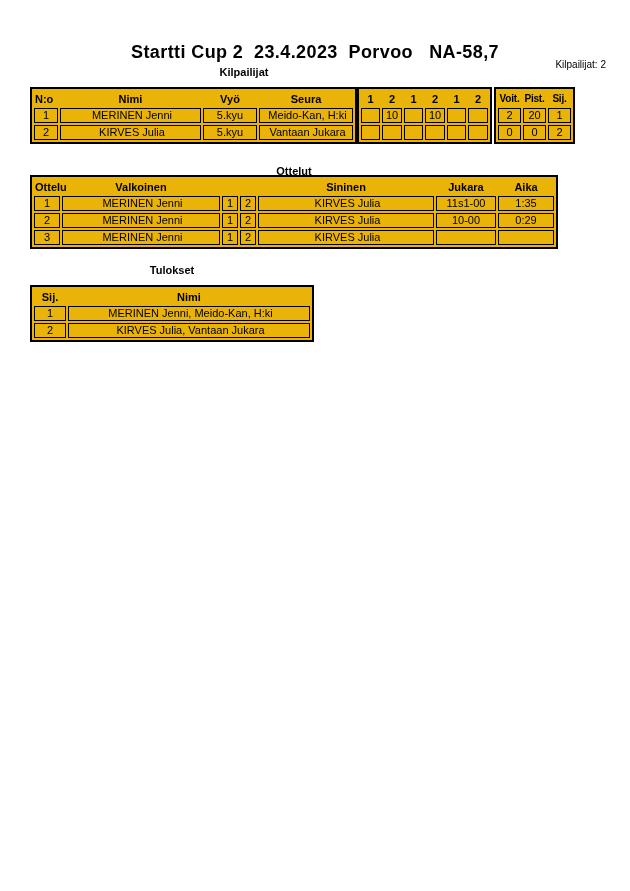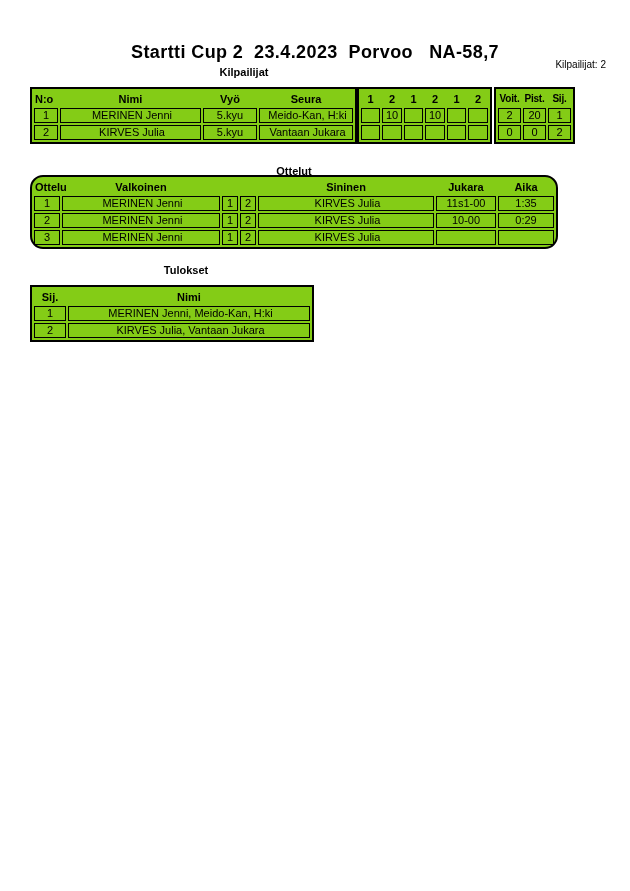--- a/index.html
+++ b/index.html
@@ -24,42 +24,42 @@
   }
   .heading {
     position: absolute;
     font-size: 11px;
     font-weight: 700;
     text-align: center;
     white-space: pre;
   }
   .competitors-heading { top: 66px; left: 14px; width: 460px; }
   .matches-heading     { top: 165px; left: 30px; width: 528px; }
-  .results-heading     { top: 264px; left: 44px; width: 284px; }
+  .results-heading     { top: 264px; left: 30px; width: 284px; }
   .competitors-count {
     position: absolute;
     top: 59px; right: 24px;
     font-size: 10px;
     font-weight: 400;
   }
   .competitors-block { position: absolute; top: 87px;  left: 30px; display: flex; align-items: flex-start; }
   .matches-block     { position: absolute; top: 175px; left: 30px; }
   .results-block     { position: absolute; top: 285px; left: 30px; }
 
   table.t {
     border-collapse: separate;
     border-spacing: 2px;
     border: 2px solid #000;
     table-layout: fixed;
-    background: #84cc16;
+    background: #eab308;
   }
   .tbl-main      { width: 327px; }
   .tbl-scores    { width: 135px; }
   .tbl-standings { width: 81px; margin-left: 2px; }
-  .tbl-matches   { width: 528px; border-radius: 13px; }
+  .tbl-matches   { width: 528px; }
   .tbl-results   { width: 284px; }
 
   .t th {
     font-size: 11px;
     font-weight: 700;
     height: 15px;
     text-align: center;
     vertical-align: middle;
     padding: 0 1px;
     white-space: nowrap;

